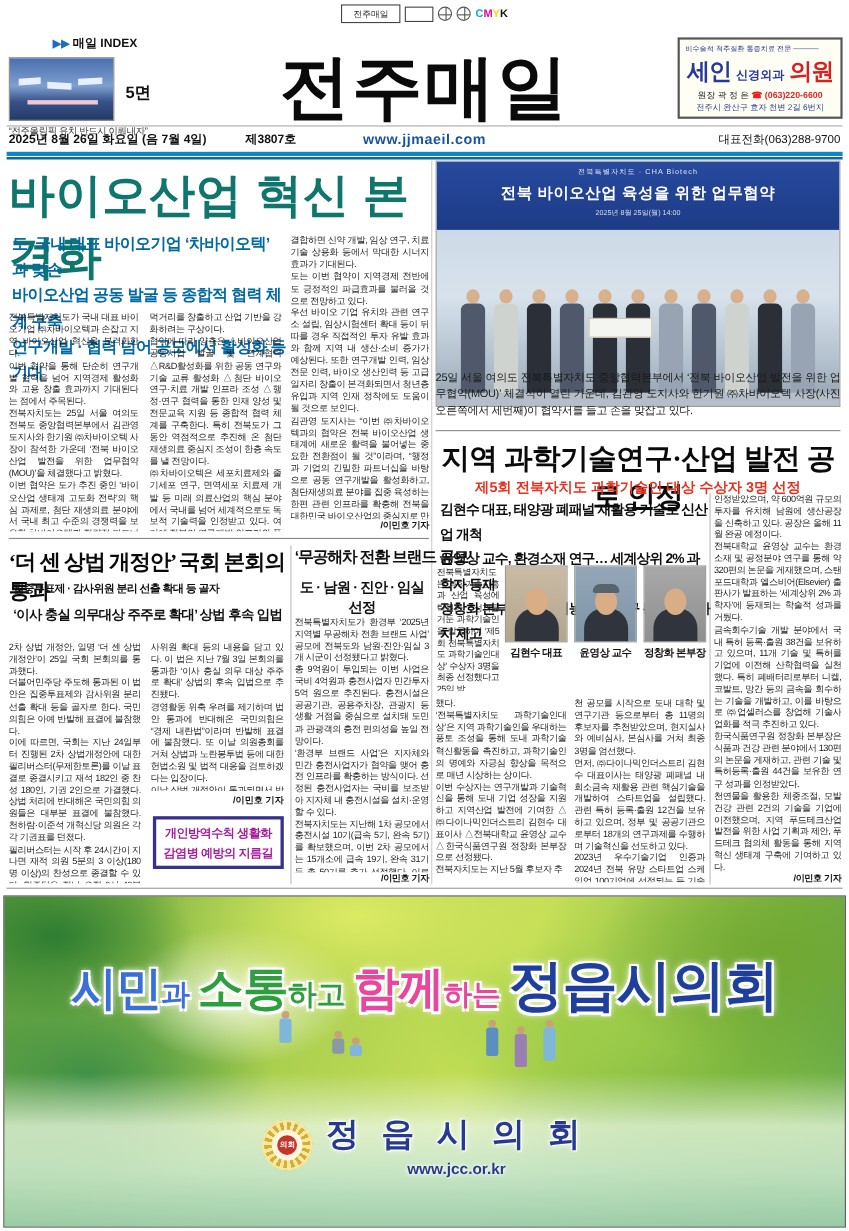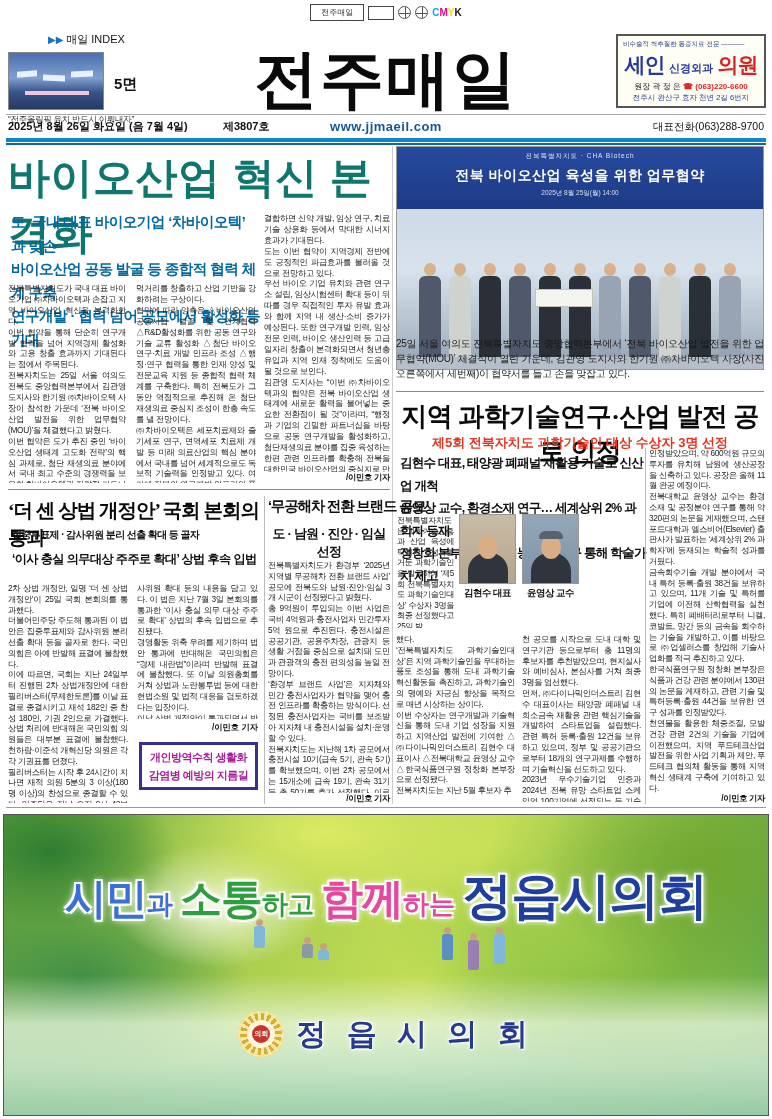--- a/index.html
+++ b/index.html
@@ -12,21 +12,21 @@
   .ps-rect { border:1px solid #444; width:26px; height:14px; }
   .ps-circ { width:13px; height:13px; border:1px solid #555; border-radius:50%; position:relative; }
   .ps-circ:before, .ps-circ:after { content:""; position:absolute; background:#555; }
   .ps-circ:before { left:50%; top:0; bottom:0; width:1px; }
   .ps-circ:after { top:50%; left:0; right:0; height:1px; }
   .ps-cmyk { font-size:10px; font-weight:bold; letter-spacing:0; }
   .ps-cmyk .c{color:#00aeef}.ps-cmyk .m{color:#ec008c}.ps-cmyk .y{color:#ffd400}.ps-cmyk .k{color:#111}
 
   
   .index-block { position:absolute; left:8px; top:32px; width:205px; }
-  .index-title { font-size:11px; font-weight:normal; color:#111;padding-left:40px; }
+  .index-title { font-size:11px; font-weight:bold; color:#111;padding-left:40px; }
   .index-title .arrows { color:#1a6fc4; font-size:10px; }
   .index-row { display:flex; align-items:flex-end; gap:10px; margin-top:5px; }
   .index-thumb { width:96px; height:58px; border:1px solid #888; position:relative; overflow:hidden;
     background: linear-gradient(180deg,#4a6fb0 0%, #7f9fd0 45%, #38538a 70%, #243a63 100%); }
   .index-thumb i { position:absolute; display:block; background:#e8f0ff; }
   .index-page { font-size:15px; font-weight:bold; padding-bottom:16px; }
   .index-caption { font-size:8.5px; color:#333; margin-top:4px; letter-spacing:-0.3px; }
 
   .masthead { position:absolute; left:0; right:0; top:36px; text-align:center;
     font-family:"Liberation Serif", serif; font-weight:900; font-size:64px; letter-spacing:2px; color:#0a0a0a; }
@@ -318,20 +318,27 @@
       <div class="pname">김현수 대표</div>
     </div>
     <div class="a2-photo">
       <div class="pic bg2">
           <div class="sil"></div>
           <div class="fhead"></div>
           <div class="cap"></div>
         </div>
       <div class="pname">윤영상 교수</div>
     </div>
+    <div class="a2-photo">
+      <div class="pic bg3">
+          <div class="sil"></div>
+          <div class="fhead"></div>
+        </div>
+      <div class="pname">정창화 본부장</div>
+    </div>
   </div>
   <div class="a2-col a2-c1 coltext">했다.
 ‘전북특별자치도 과학기술인대상’은 지역 과학기술인을 우대하는 풍토 조성을 통해 도내 과학기술 혁신활동을 촉진하고, 과학기술인의 명예와 자긍심 향상을 목적으로 매년 시상하는 상이다.
 이번 수상자는 연구개발과 기술혁신을 통해 도내 기업 성장을 지원하고 지역산업 발전에 기여한 △㈜다이나믹인더스트리 김현수 대표이사 △전북대학교 윤영상 교수 △한국식품연구원 정창화 본부장으로 선정됐다.
 전북자치도는 지난 5월 후보자 추</div>
   <div class="a2-col a2-c2 coltext">천 공모를 시작으로 도내 대학 및 연구기관 등으로부터 총 11명의 후보자를 추천받았으며, 현지실사와 예비심사, 본심사를 거쳐 최종 3명을 엄선했다.
 먼저, ㈜다이나믹인더스트리 김현수 대표이사는 태양광 폐패널 내 희소금속 재활용 관련 핵심기술을 개발하여 스타트업을 설립했다. 관련 특허 등록·출원 12건을 보유하고 있으며, 정부 및 공공기관으로부터 18개의 연구과제를 수행하며 기술혁신을 선도하고 있다.
 2023년 우수기술기업 인증과 2024년 전북 유망 스타트업 스케일업 100기업에 선정되는 등 기술력을</div>
   <div class="vrule-a2"></div>
   <div class="a2-col a2-c3">
@@ -411,17 +418,18 @@
       <span class="navy">정읍시의회</span>
     </div>
 
     <div class="council-sign">
       <div class="emblem">
         <div class="inner"></div>
         <div class="core">의회</div>
       </div>
       <div class="council-text">
         <div class="council-name">정 읍 시 의 회</div>
+        <div class="council-site">www.jcc.or.kr</div>
       </div>
     </div>
   </div>
 
 </div>
 
 </body></html>

